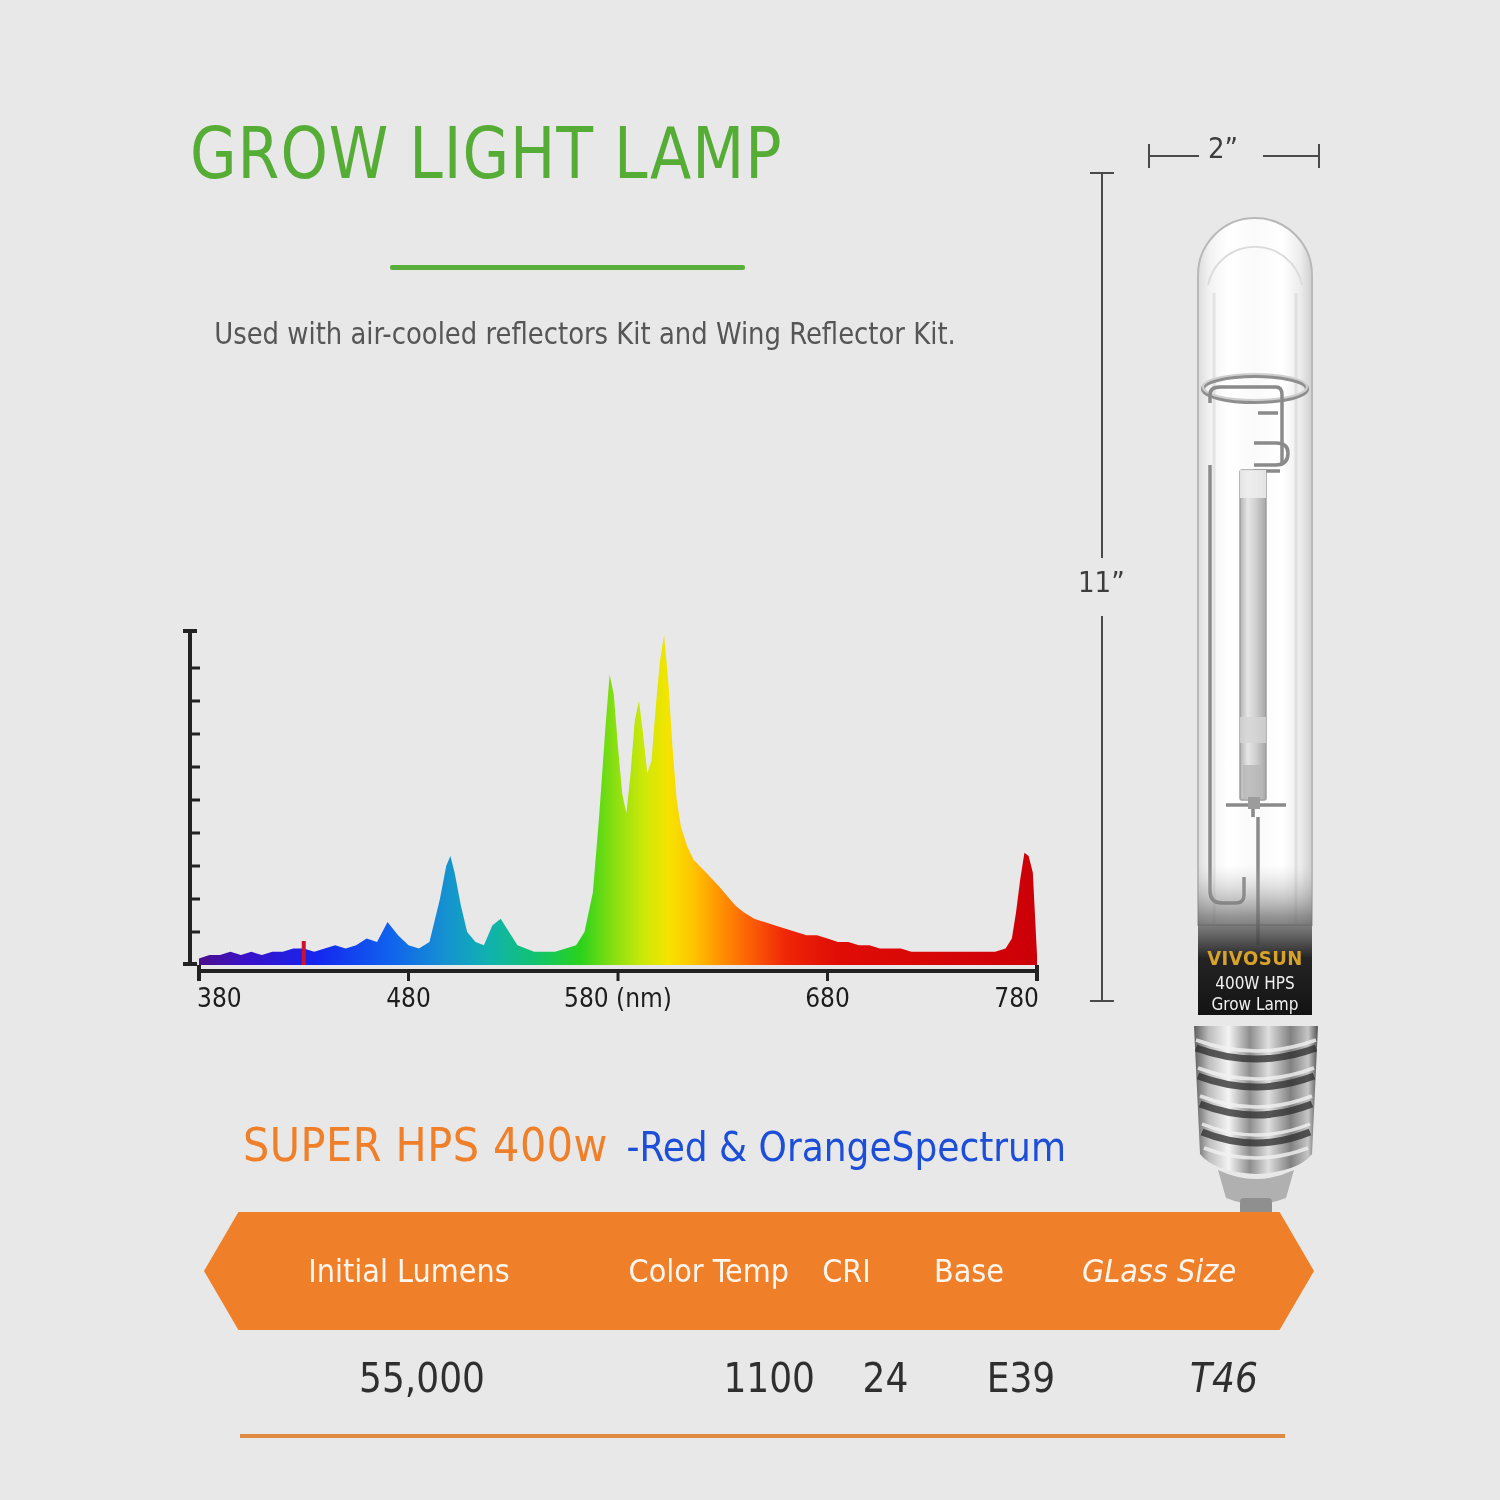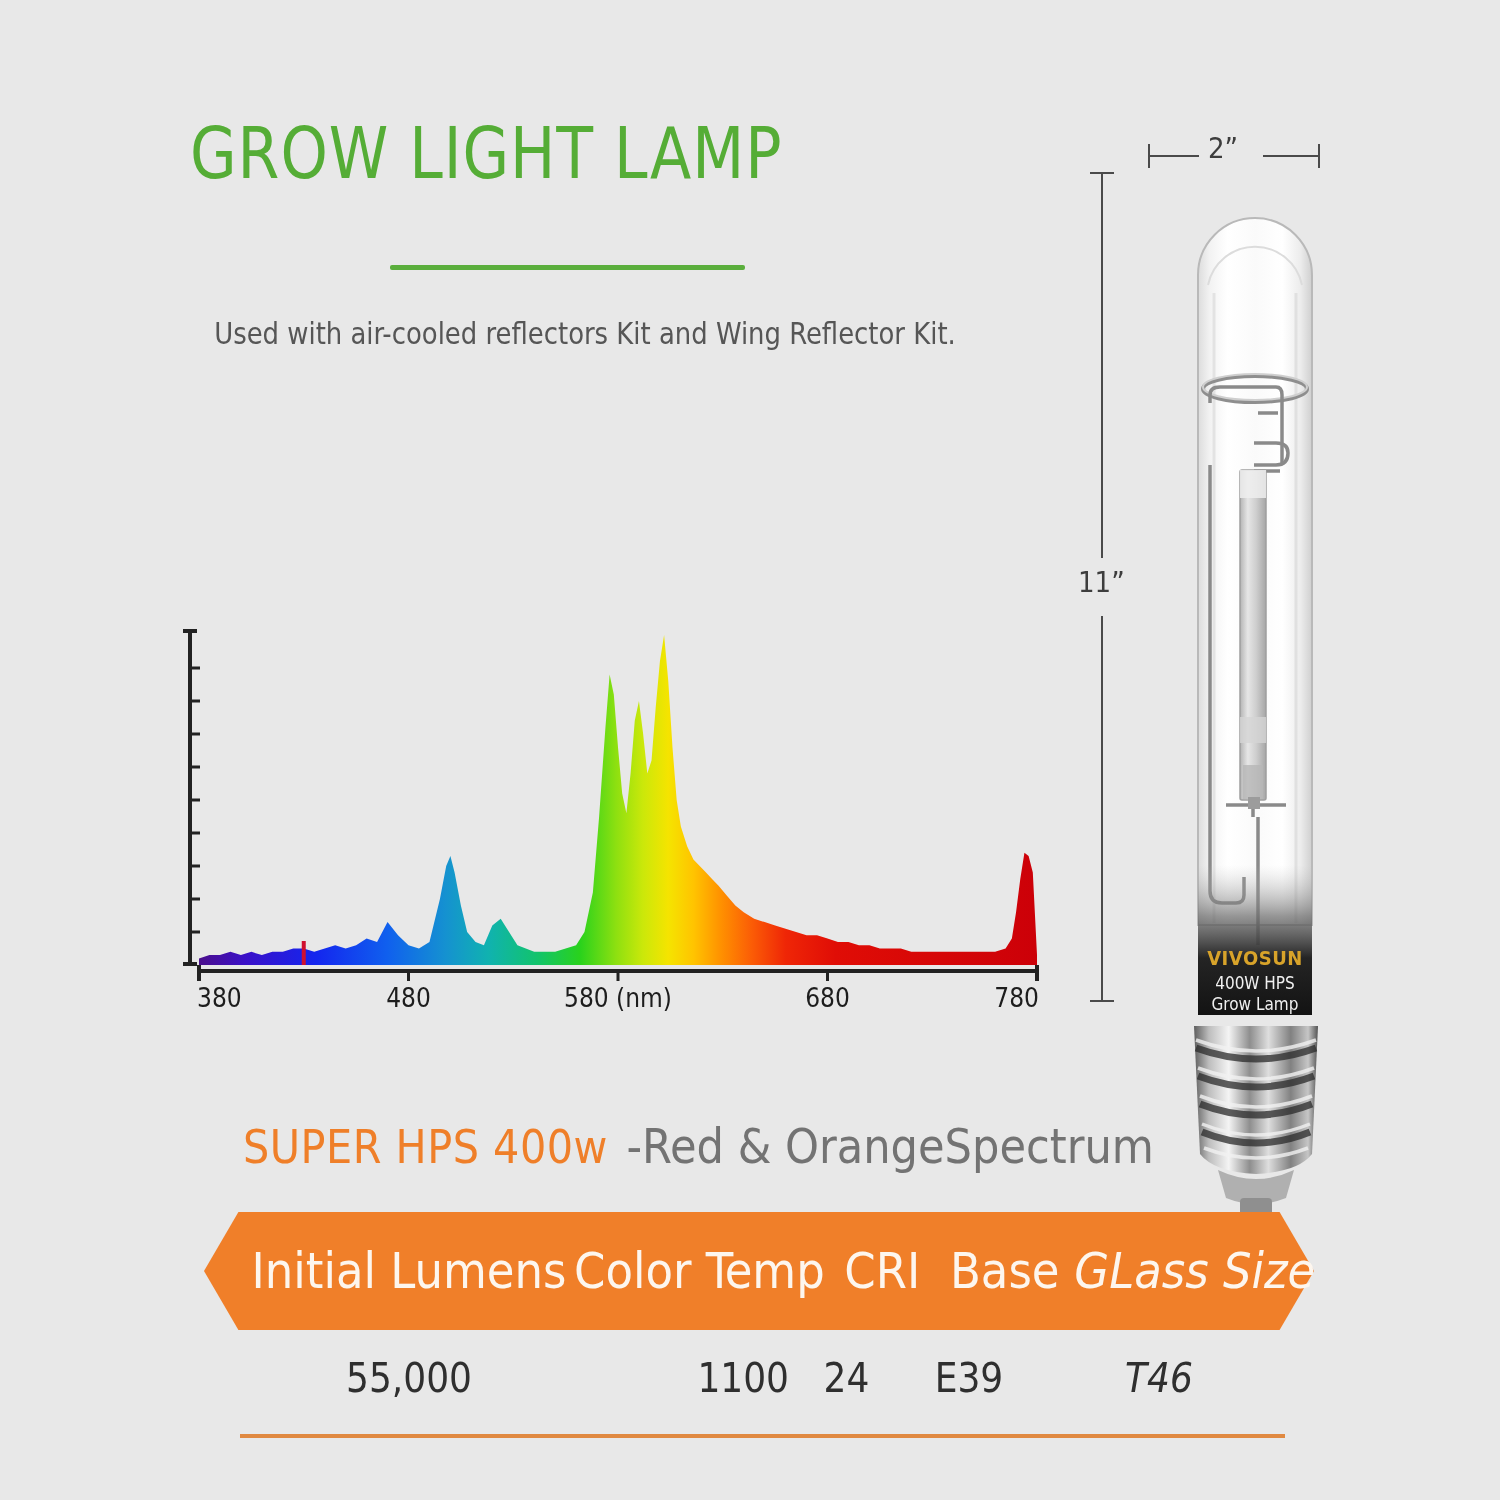--- a/index.html
+++ b/index.html
@@ -102,22 +102,22 @@
     position: absolute; left: 243px; top: 1118px;
     white-space: nowrap;
   }
   #product-name {
     font-size: 46px;
     color: #ef7f29;
     letter-spacing: 0.5px;
     font-family: "DejaVu Sans Condensed", "Liberation Sans Narrow", "Liberation Sans", sans-serif;
   }
   #product-subtitle {
-    font-size: 48px;
-    color: #737373;
+    font-size: 40px;
+    color: #1d4ed8;
     margin-left: 14px;
     font-family: "DejaVu Sans Condensed", "Liberation Sans Narrow", "Liberation Sans", sans-serif;
     margin-top: 45px;
   }
 
   
   #spec-banner {
     position: absolute; left: 204px; top: 1212px;
     width: 1110px; height: 118px;
   }
@@ -128,29 +128,29 @@
       3.1% 0%, 96.9% 0%, 100% 50%, 96.9% 100%,
       3.1% 100%, 0% 50%
     );
   }
   #spec-header-row {
     position: absolute; inset: 0;
     display: flex; align-items: center;
   }
   .spec-head {
     color: #fdf6ee;
-    font-size: 50px;
+    font-size: 32px;
     text-align: center;
     font-family: "DejaVu Sans Condensed", "Liberation Sans Narrow", "Liberation Sans", sans-serif;
     white-space: nowrap;
   }
   #spec-value-row {
     position: absolute; left: 204px; top: 1345px;
     width: 1110px; height: 66px;
-    display: flex; align-items: center;
+    display: flex; align-items: center; gap: 13px;
   }
   .spec-val {
     color: #2f2f2f;
     font-size: 40px;
     text-align: center;
     font-family: "DejaVu Sans Condensed", "Liberation Sans Narrow", "Liberation Sans", sans-serif;
     white-space: nowrap;
   }
   .col-lumens { flex: 0 0 330px; }
   .col-temp   { flex: 0 0 215px; text-align: right; }

